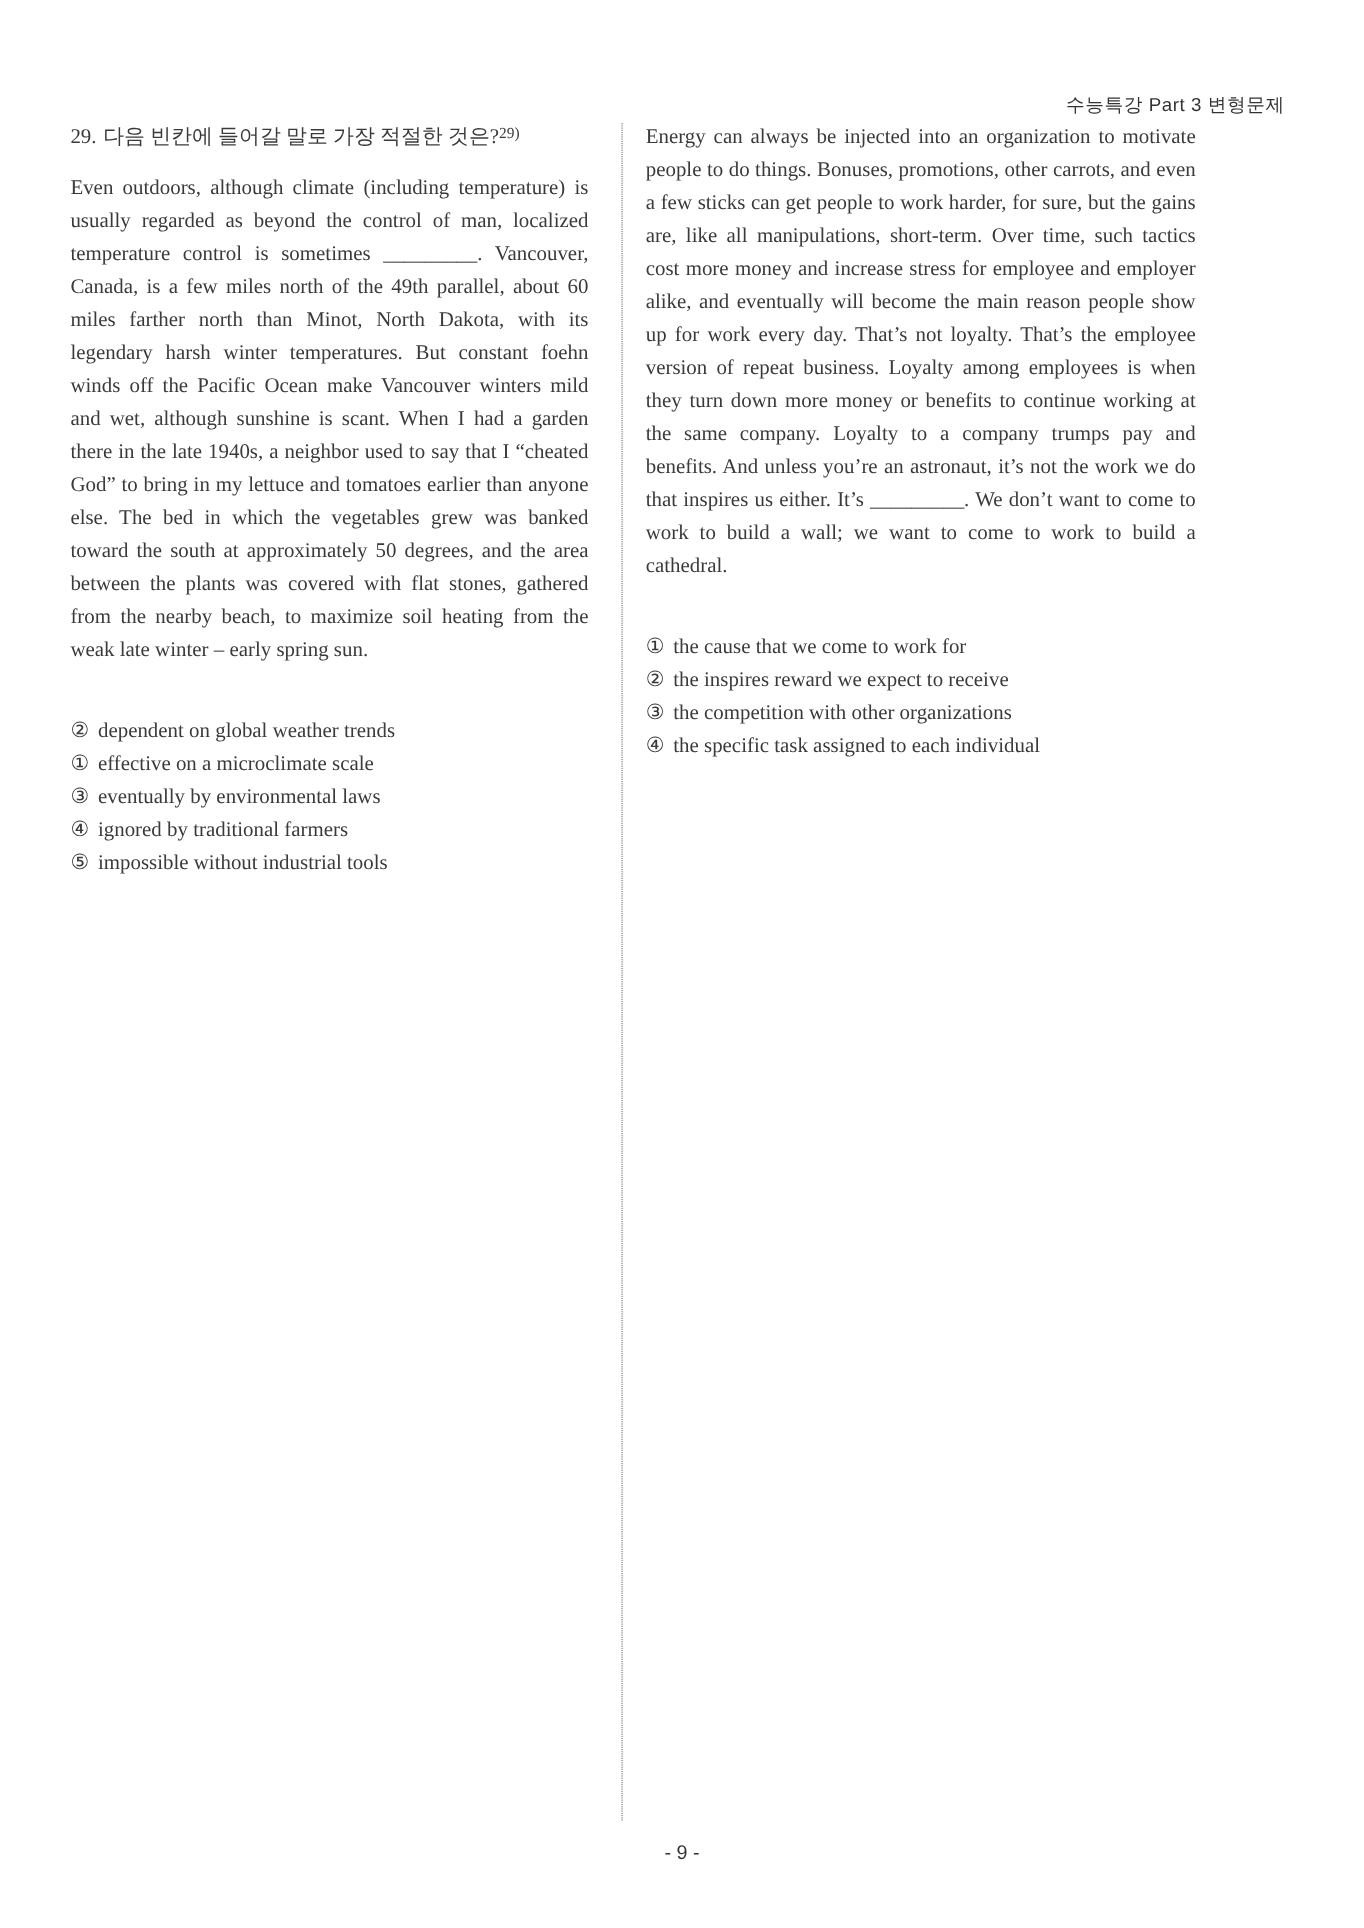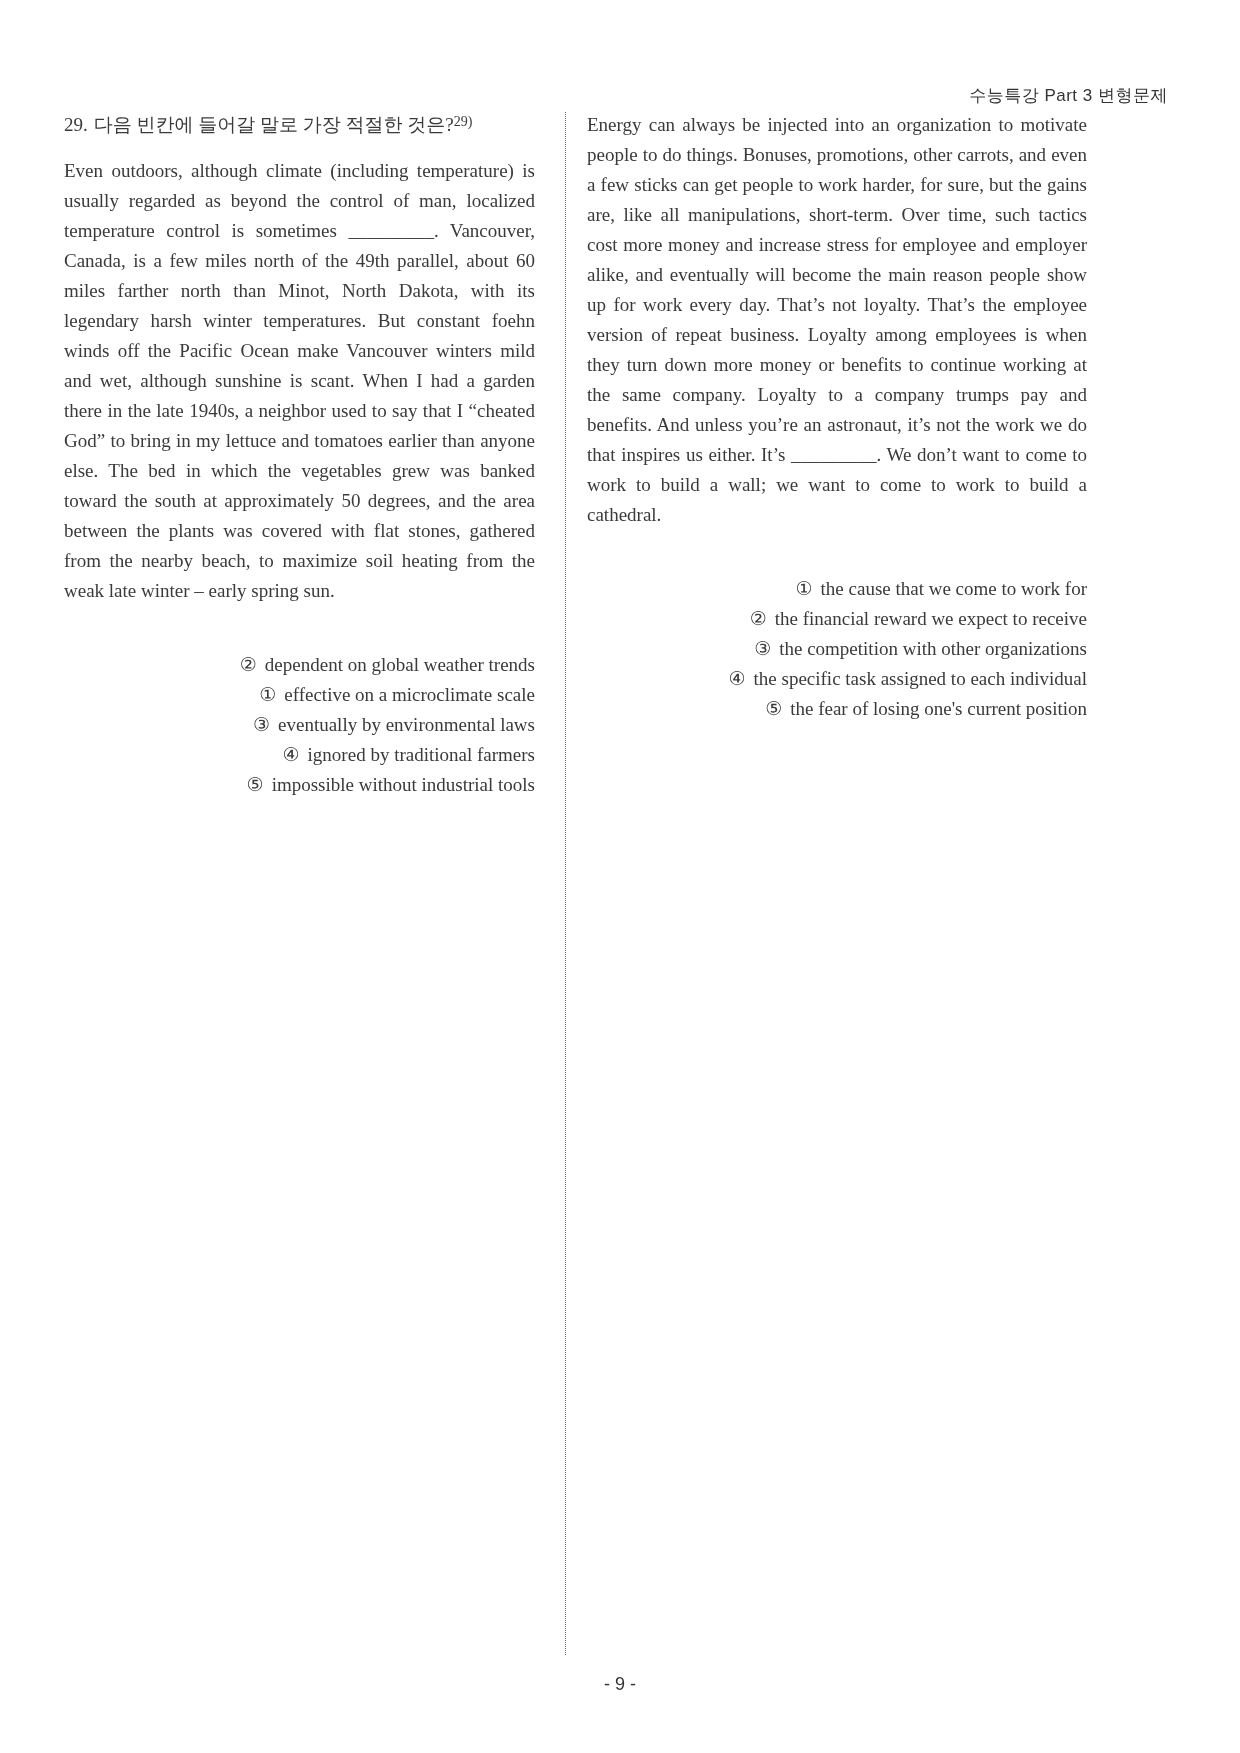--- a/index.html
+++ b/index.html
@@ -52,21 +52,20 @@
   }
   .passage {
     font-size: 19px;
     line-height: 30px;
     text-align: justify;
     text-justify: inter-word;
   }
   .options {
     margin-top: 44px;
     list-style: none;
-    text-align: right;
   }
   .option {
     font-size: 19px;
     line-height: 30px;
   }
   .option .num { margin-right: 8px; }
   .page-footer {
     position: absolute;
     top: 1674px;
     left: 0;
@@ -95,22 +94,21 @@
       <li class="option"><span class="num">③</span><span>eventually by environmental laws</span></li>
       <li class="option"><span class="num">④</span><span>ignored by traditional farmers</span></li>
       <li class="option"><span class="num">⑤</span><span>impossible without industrial tools</span></li>
     </ul>
   </div>
 
   <div class="col-right">
     <div class="passage">Energy can always be injected into an organization to motivate people to do things. Bonuses, promotions, other carrots, and even a few sticks can get people to work harder, for sure, but the gains are, like all manipulations, short-term. Over time, such tactics cost more money and increase stress for employee and employer alike, and eventually will become the main reason people show up for work every day. That’s not loyalty. That’s the employee version of repeat business. Loyalty among employees is when they turn down more money or benefits to continue working at the same company. Loyalty to a company trumps pay and benefits. And unless you’re an astronaut, it’s not the work we do that inspires us either. It’s _________. We don’t want to come to work to build a wall; we want to come to work to build a cathedral.</div>
     <ul class="options">
       <li class="option"><span class="num">①</span><span>the cause that we come to work for</span></li>
-      <li class="option"><span class="num">②</span><span>the financial reward we expect to receive</span></li>
+      <li class="option"><span class="num">②</span><span>the inspires reward we expect to receive</span></li>
       <li class="option"><span class="num">③</span><span>the competition with other organizations</span></li>
       <li class="option"><span class="num">④</span><span>the specific task assigned to each individual</span></li>
-      <li class="option"><span class="num">⑤</span><span>the fear of losing one's current position</span></li>
     </ul>
   </div>
 
 </div>
 
 <div class="page-footer">- 9 -</div>
 
 </body></html>

